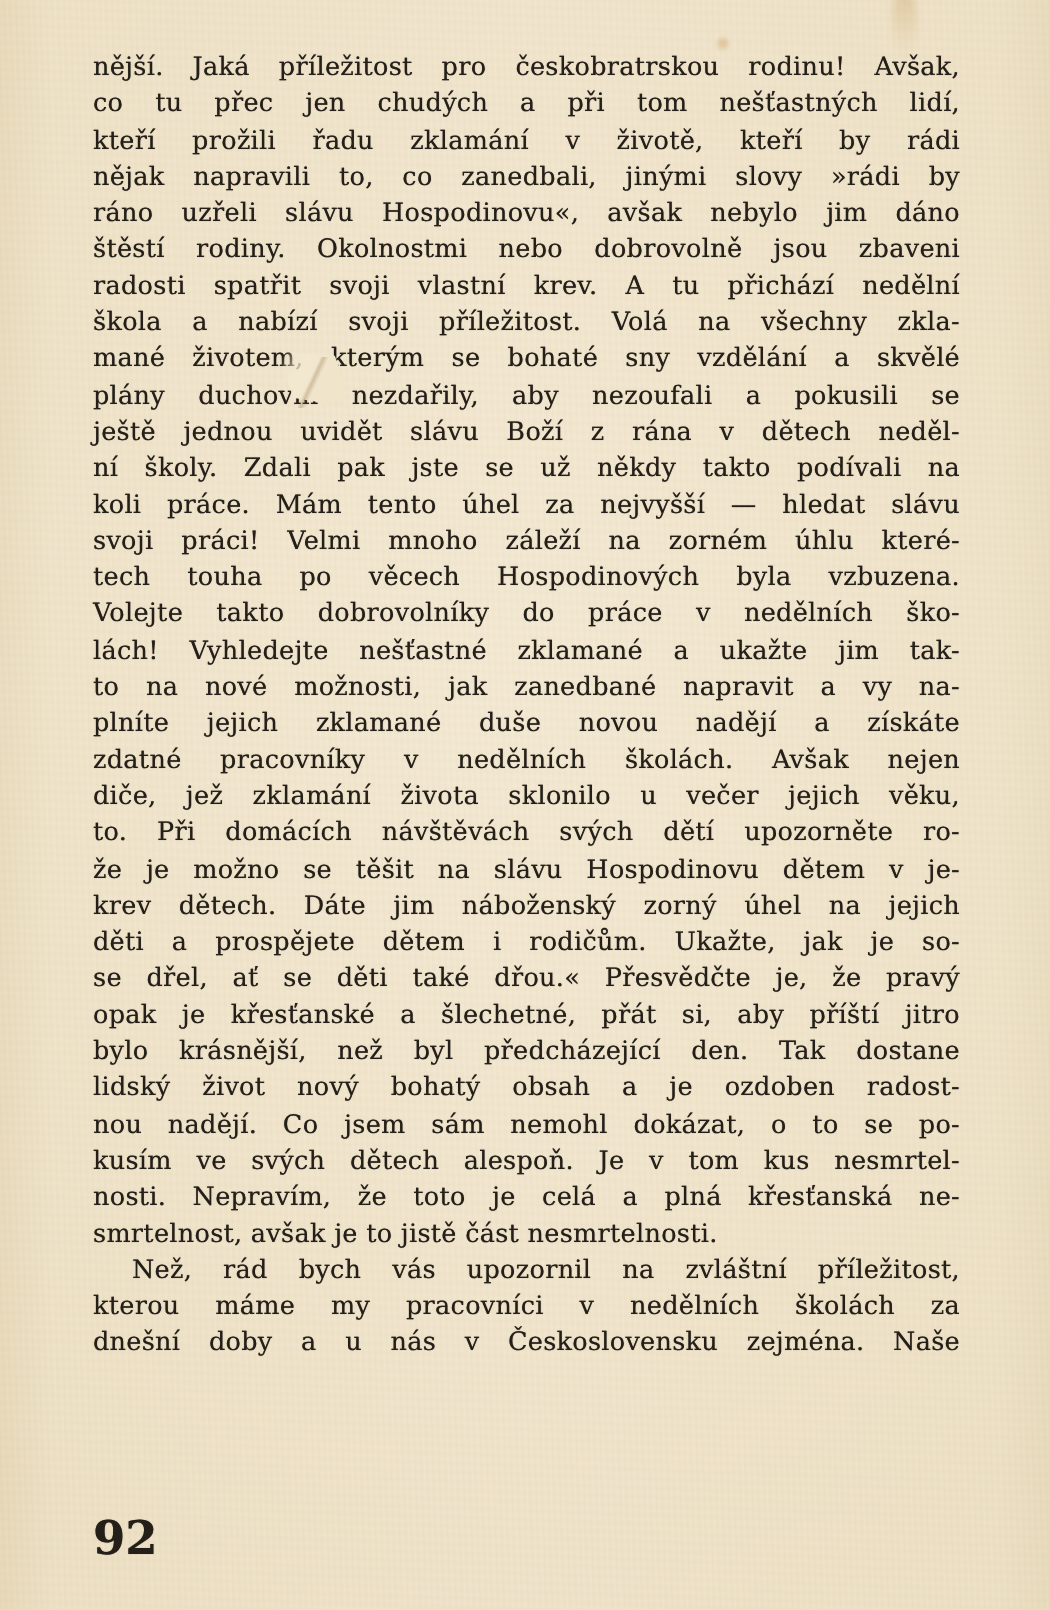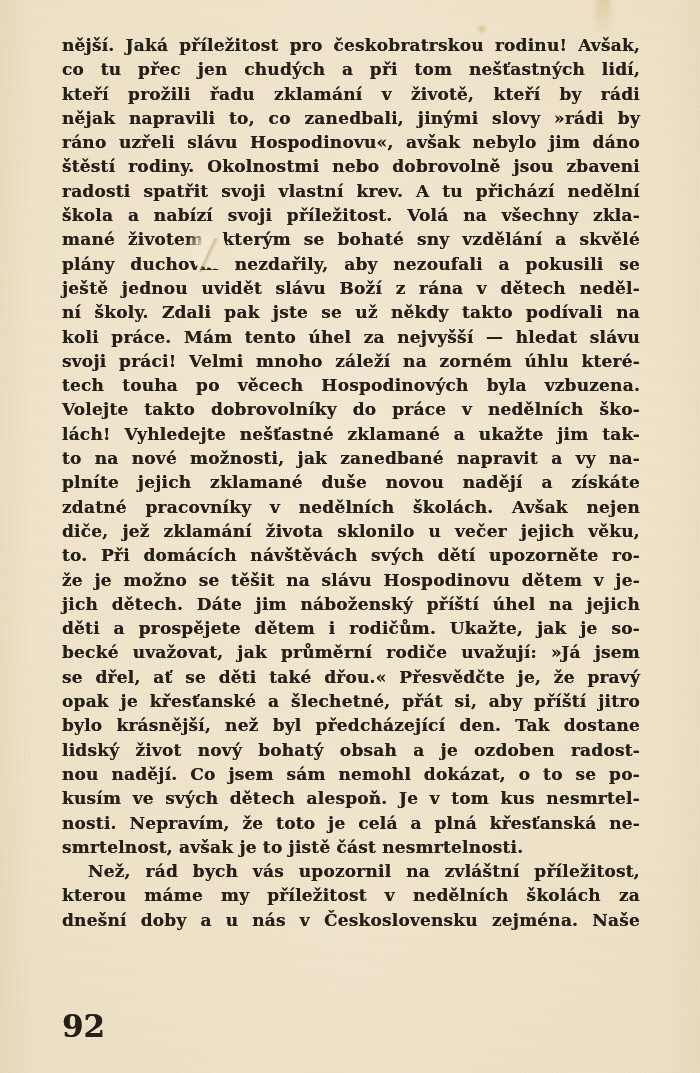--- a/index.html
+++ b/index.html
@@ -24,21 +24,21 @@
       repeating-linear-gradient(88deg, rgba(210,190,150,0.06) 0px, rgba(255,255,255,0.05) 2px, rgba(210,190,150,0.06) 4px),
       repeating-linear-gradient(2deg, rgba(200,180,140,0.04) 0px, rgba(255,255,255,0.03) 3px, rgba(200,180,140,0.04) 6px);
     pointer-events: none;
   }
   .text-block {
     position: absolute;
     left: 62px;
     top: 33px;
     width: 578px;
     font-size: 17px;
-    font-weight: bold;
+    font-weight: normal;
     line-height: 24.3px;
     color: #241f19;
     text-shadow: 0 0 0.5px rgba(40,33,26,0.75);
     letter-spacing: 0.2px;
   }
   .line {
     text-align: justify;
     text-align-last: justify;
     white-space: normal;
     height: 24.3px;
@@ -127,33 +127,32 @@
     <div class="line">svoji práci! Velmi mnoho záleží na zorném úhlu které-</div>
     <div class="line">tech touha po věcech Hospodinových byla vzbuzena.</div>
     <div class="line">Volejte takto dobrovolníky do práce v nedělních ško-</div>
     <div class="line">lách! Vyhledejte nešťastné zklamané a ukažte jim tak-</div>
     <div class="line">to na nové možnosti, jak zanedbané napravit a vy na-</div>
     <div class="line">plníte jejich zklamané duše novou nadějí a získáte</div>
     <div class="line">zdatné pracovníky v nedělních školách. Avšak nejen</div>
     <div class="line">diče, jež zklamání života sklonilo u večer jejich věku,</div>
     <div class="line">to. Při domácích návštěvách svých dětí upozorněte ro-</div>
     <div class="line">že je možno se těšit na slávu Hospodinovu dětem v je-</div>
-    <div class="line">jich dětech. Dáte jim náboženský příští úhel na jejich</div>
+    <div class="line">krev dětech. Dáte jim náboženský zorný úhel na jejich</div>
     <div class="line">děti a prospějete dětem i rodičům. Ukažte, jak je so-</div>
-    <div class="line">becké uvažovat, jak průměrní rodiče uvažují: »Já jsem</div>
     <div class="line">se dřel, ať se děti také dřou.« Přesvědčte je, že pravý</div>
     <div class="line">opak je křesťanské a šlechetné, přát si, aby příští jitro</div>
     <div class="line">bylo krásnější, než byl předcházející den. Tak dostane</div>
     <div class="line">lidský život nový bohatý obsah a je ozdoben radost-</div>
     <div class="line">nou nadějí. Co jsem sám nemohl dokázat, o to se po-</div>
     <div class="line">kusím ve svých dětech alespoň. Je v tom kus nesmrtel-</div>
     <div class="line">nosti. Nepravím, že toto je celá a plná křesťanská ne-</div>
     <div class="line no-stretch">smrtelnost, avšak je to jistě část nesmrtelnosti.</div>
     <div class="line indent">Než, rád bych vás upozornil na zvláštní příležitost,</div>
-    <div class="line">kterou máme my příležitost v nedělních školách za</div>
+    <div class="line">kterou máme my pracovníci v nedělních školách za</div>
     <div class="line">dnešní doby a u nás v Československu zejména. Naše</div>
   </div>
 
 <div class="stain-top-speck"></div>
 <div class="stain-top-right-streak"></div>
 <div class="paper-fold-blemish"></div>
 <div class="paper-fold-edge"></div>
 
 <div class="page-number">92</div>
 

